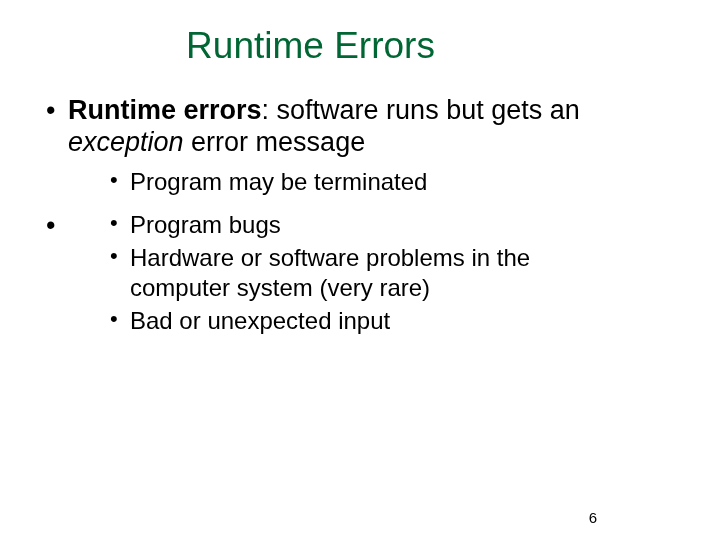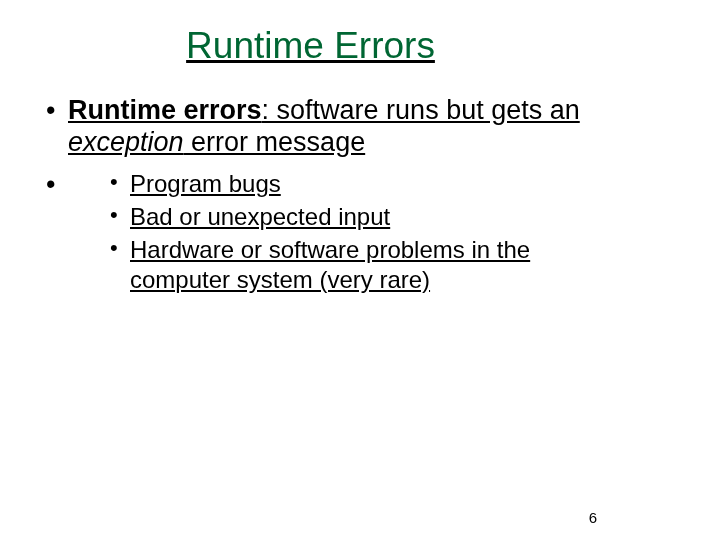--- a/index.html
+++ b/index.html
@@ -12,21 +12,20 @@
     color: #000000;
     position: relative;
     overflow: hidden;
   }
   .slide {
     width: 621px;
     height: 540px;
     position: relative;
     box-sizing: border-box;
     padding: 20px 40px 0 40px;
-    text-decoration: underline;
   }
   .title {
     text-align: center;
     font-size: 37px;
     color: #006633;
     margin: 5px 0 28px 0;
     font-weight: normal;
   }
   ul.top {
     list-style: none;
@@ -80,26 +79,29 @@
 <body>
 
 <div class="slide">
 
   <h1 class="title">Runtime Errors</h1>
 
   <ul class="top">
 
     <li>
       <span class="bold">Runtime errors</span><span>: software runs but gets an </span><span class="italic">exception</span><span> error message</span>
+      <ul class="sub">
+        <li>Program may be terminated</li>
+      </ul>
     </li>
 
     <li>
       <ul class="sub">
         <li>Program bugs</li>
+        <li>Hardware or software problems in the computer system (very rare)</li>
         <li>Bad or unexpected input</li>
-        <li>Hardware or software problems in the computer system (very rare)</li>
       </ul>
     </li>
 
   </ul>
 
   <div class="pagenum">6</div>
 </div>
 
 </body></html>

